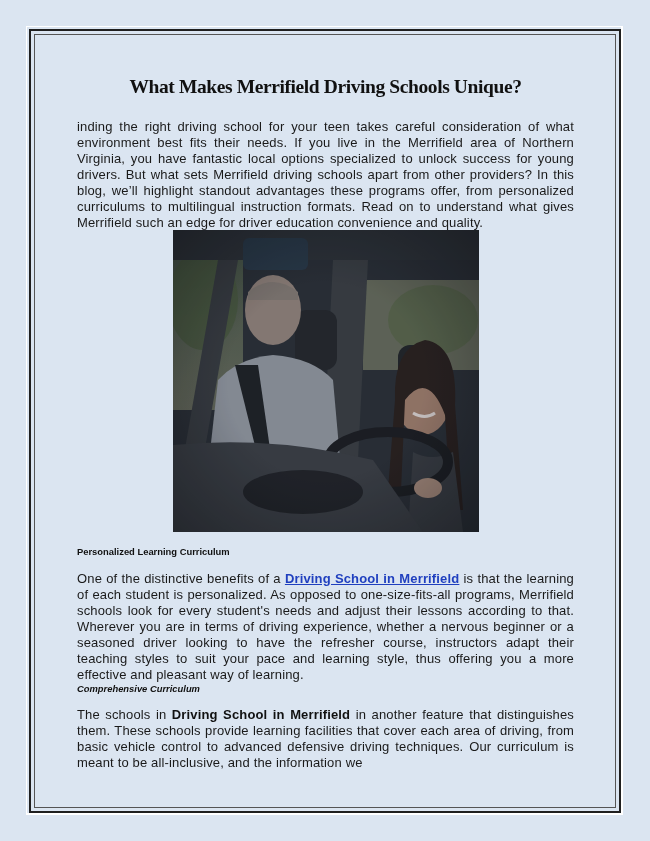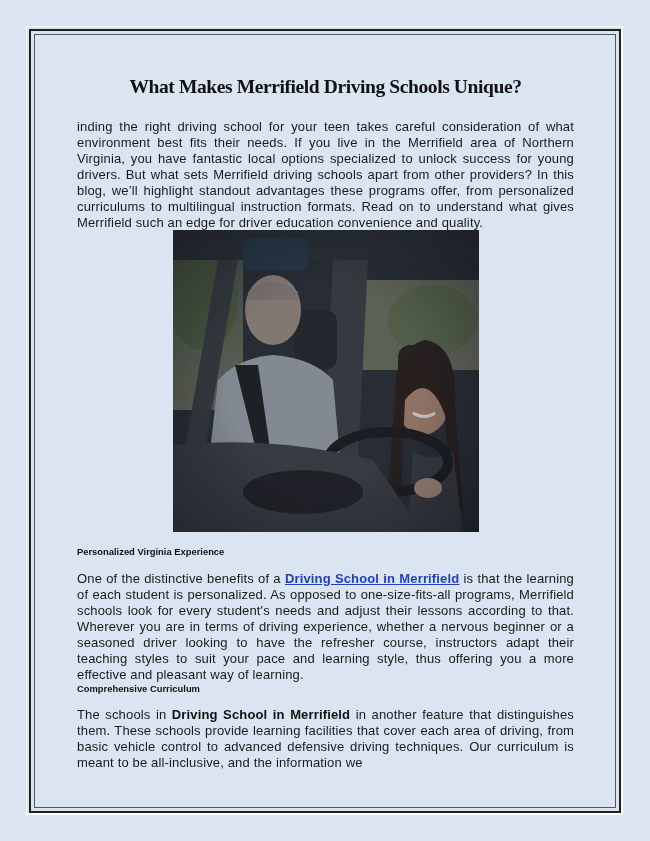--- a/index.html
+++ b/index.html
@@ -162,20 +162,20 @@
     <ellipse cx="255" cy="258" rx="14" ry="10" fill="#b59684"></ellipse>
 
     <path d="M0 215 Q100 205 200 230 L250 302 L0 302 Z" fill="#3d4146"></path>
     <ellipse cx="130" cy="262" rx="60" ry="22" fill="#1e2024" opacity="0.9"></ellipse>
     <rect x="0" y="0" width="306" height="302" fill="url(#shade)"></rect>
     <rect x="0" y="0" width="306" height="302" fill="#1a2430" opacity="0.18"></rect>
   </svg>
 </div>
 
 <div class="content">
-  <h2 class="heading" style="top:546px;">Personalized Virginia Experience</h2>
+  <h2 class="heading" style="top:546px;">Personalized Learning Curriculum</h2>
 
   <p class="para" style="top:571px;"><span>One of the distinctive benefits of a </span><a class="link" href="#">Driving School in Merrifield</a><span> is that the learning of each student is personalized. As opposed to one-size-fits-all programs, Merrifield schools look for every student's needs and adjust their lessons according to that. Wherever you are in terms of driving experience, whether a nervous beginner or a seasoned driver looking to have the refresher course, instructors adapt their teaching styles to suit your pace and learning style, thus offering you a more effective and pleasant way of learning.</span></p>
 
-  <h2 class="heading" style="top:683px;">Comprehensive Curriculum</h2>
+  <h2 class="heading" style="top:683px;font-style:italic;">Comprehensive Curriculum</h2>
 
   <p class="para" style="top:707px;"><span>The schools in </span><span class="strong">Driving School in Merrifield</span><span> in another feature that distinguishes them. These schools provide learning facilities that cover each area of driving, from basic vehicle control to advanced defensive driving techniques. Our curriculum is meant to be all-inclusive, and the information we</span></p>
 </div>
 
 </body></html>

